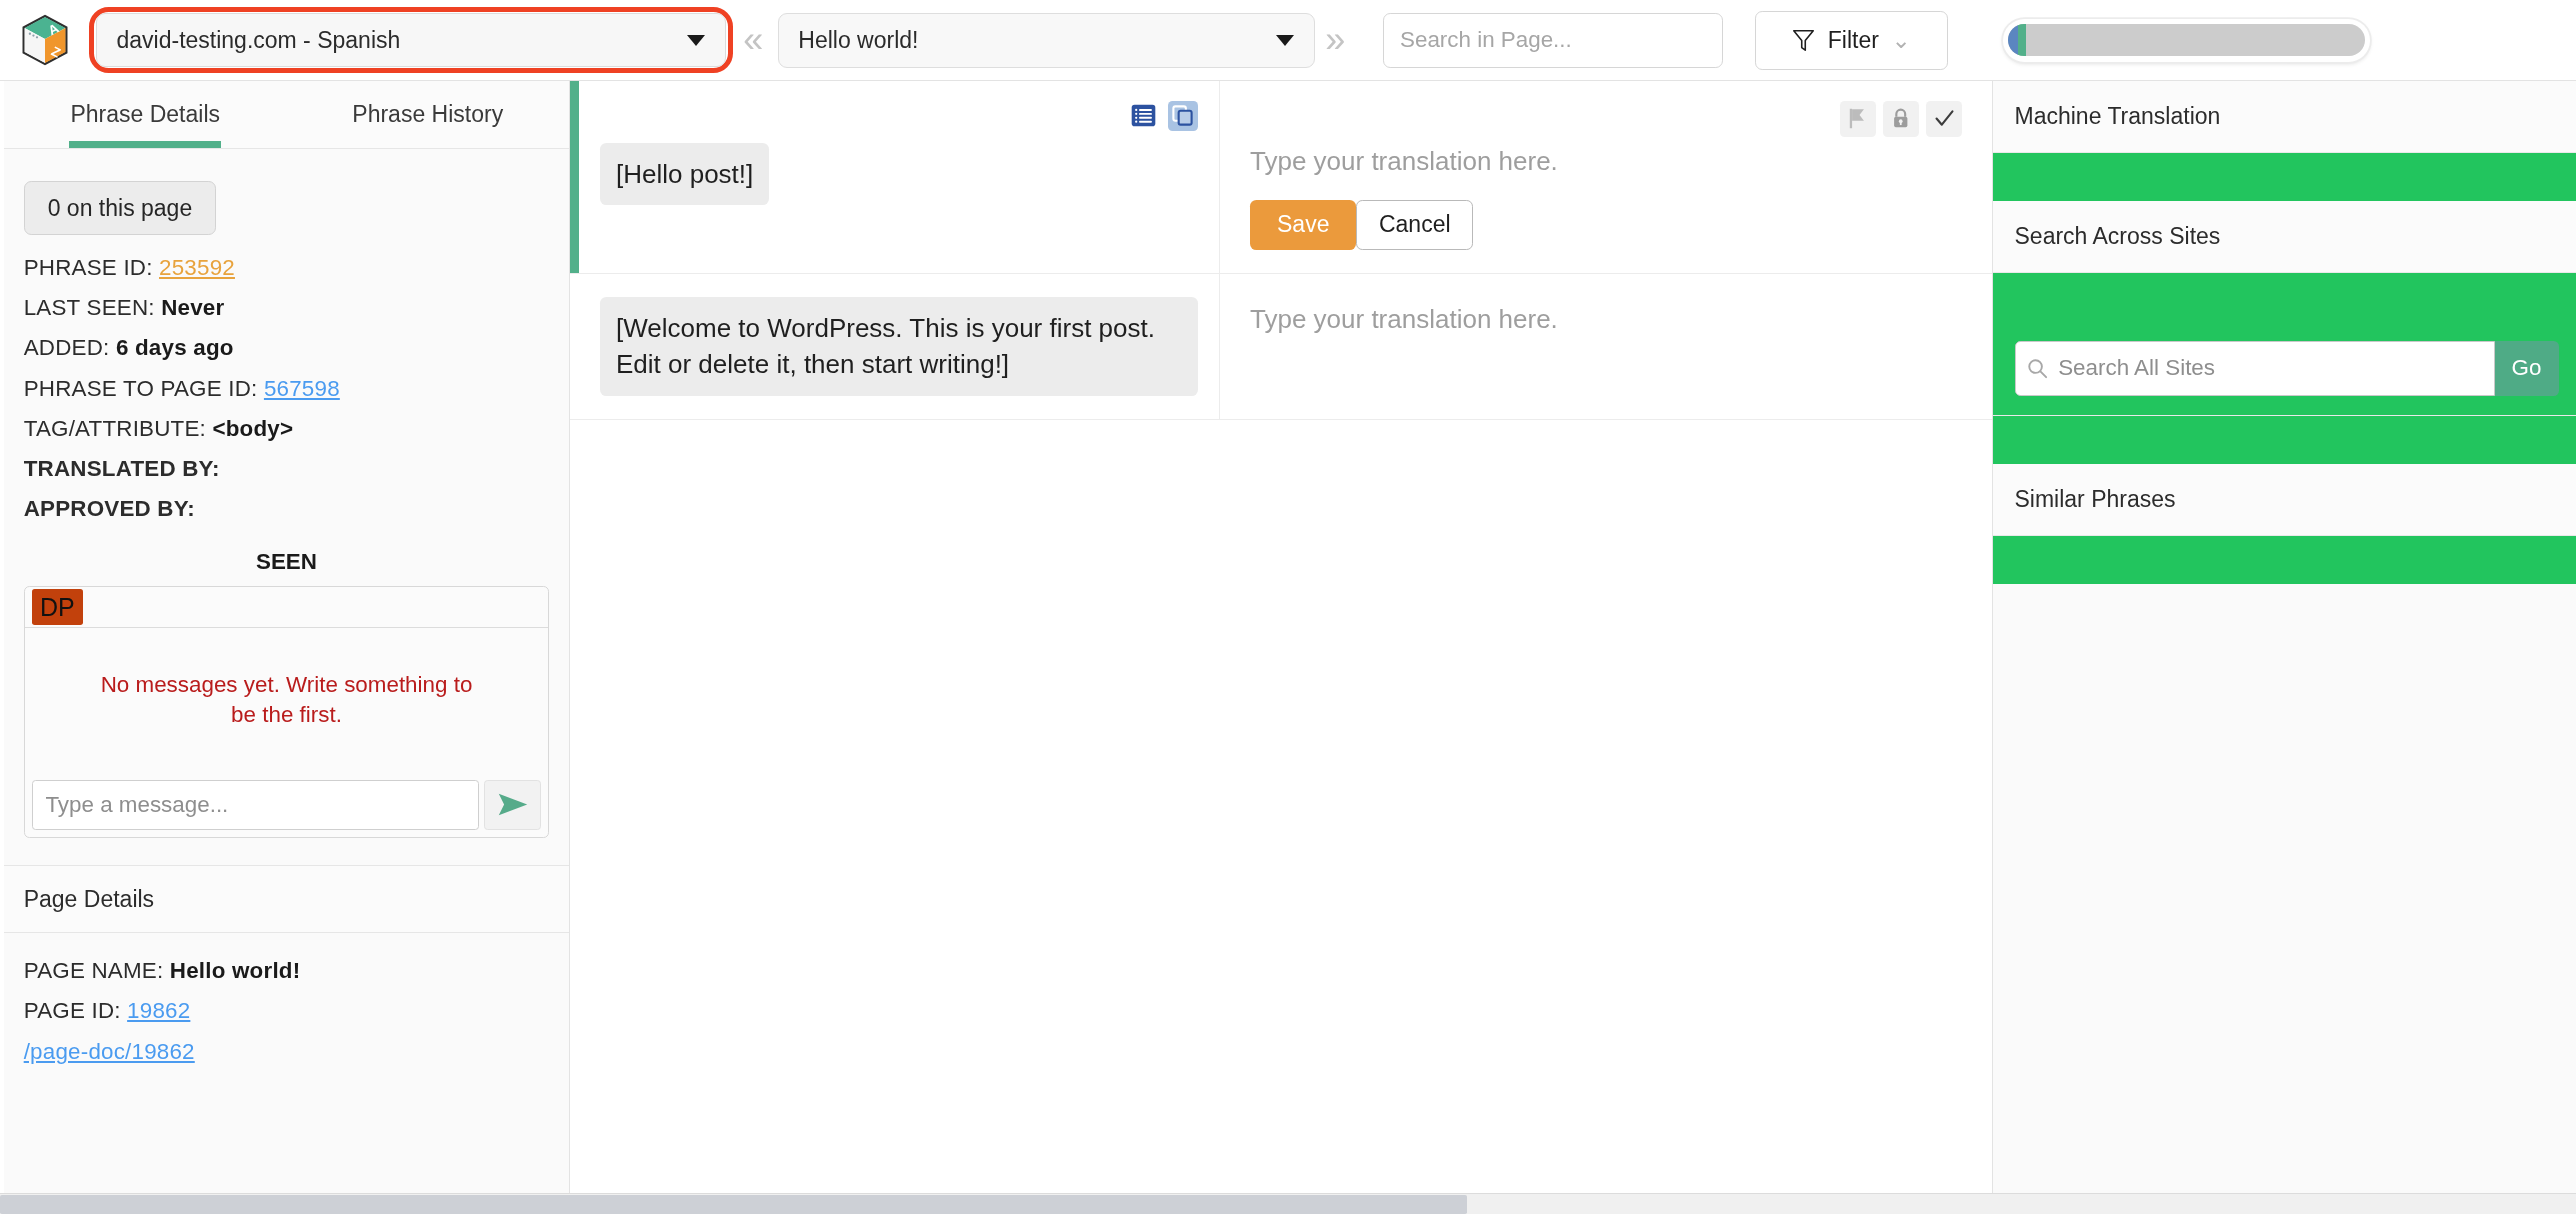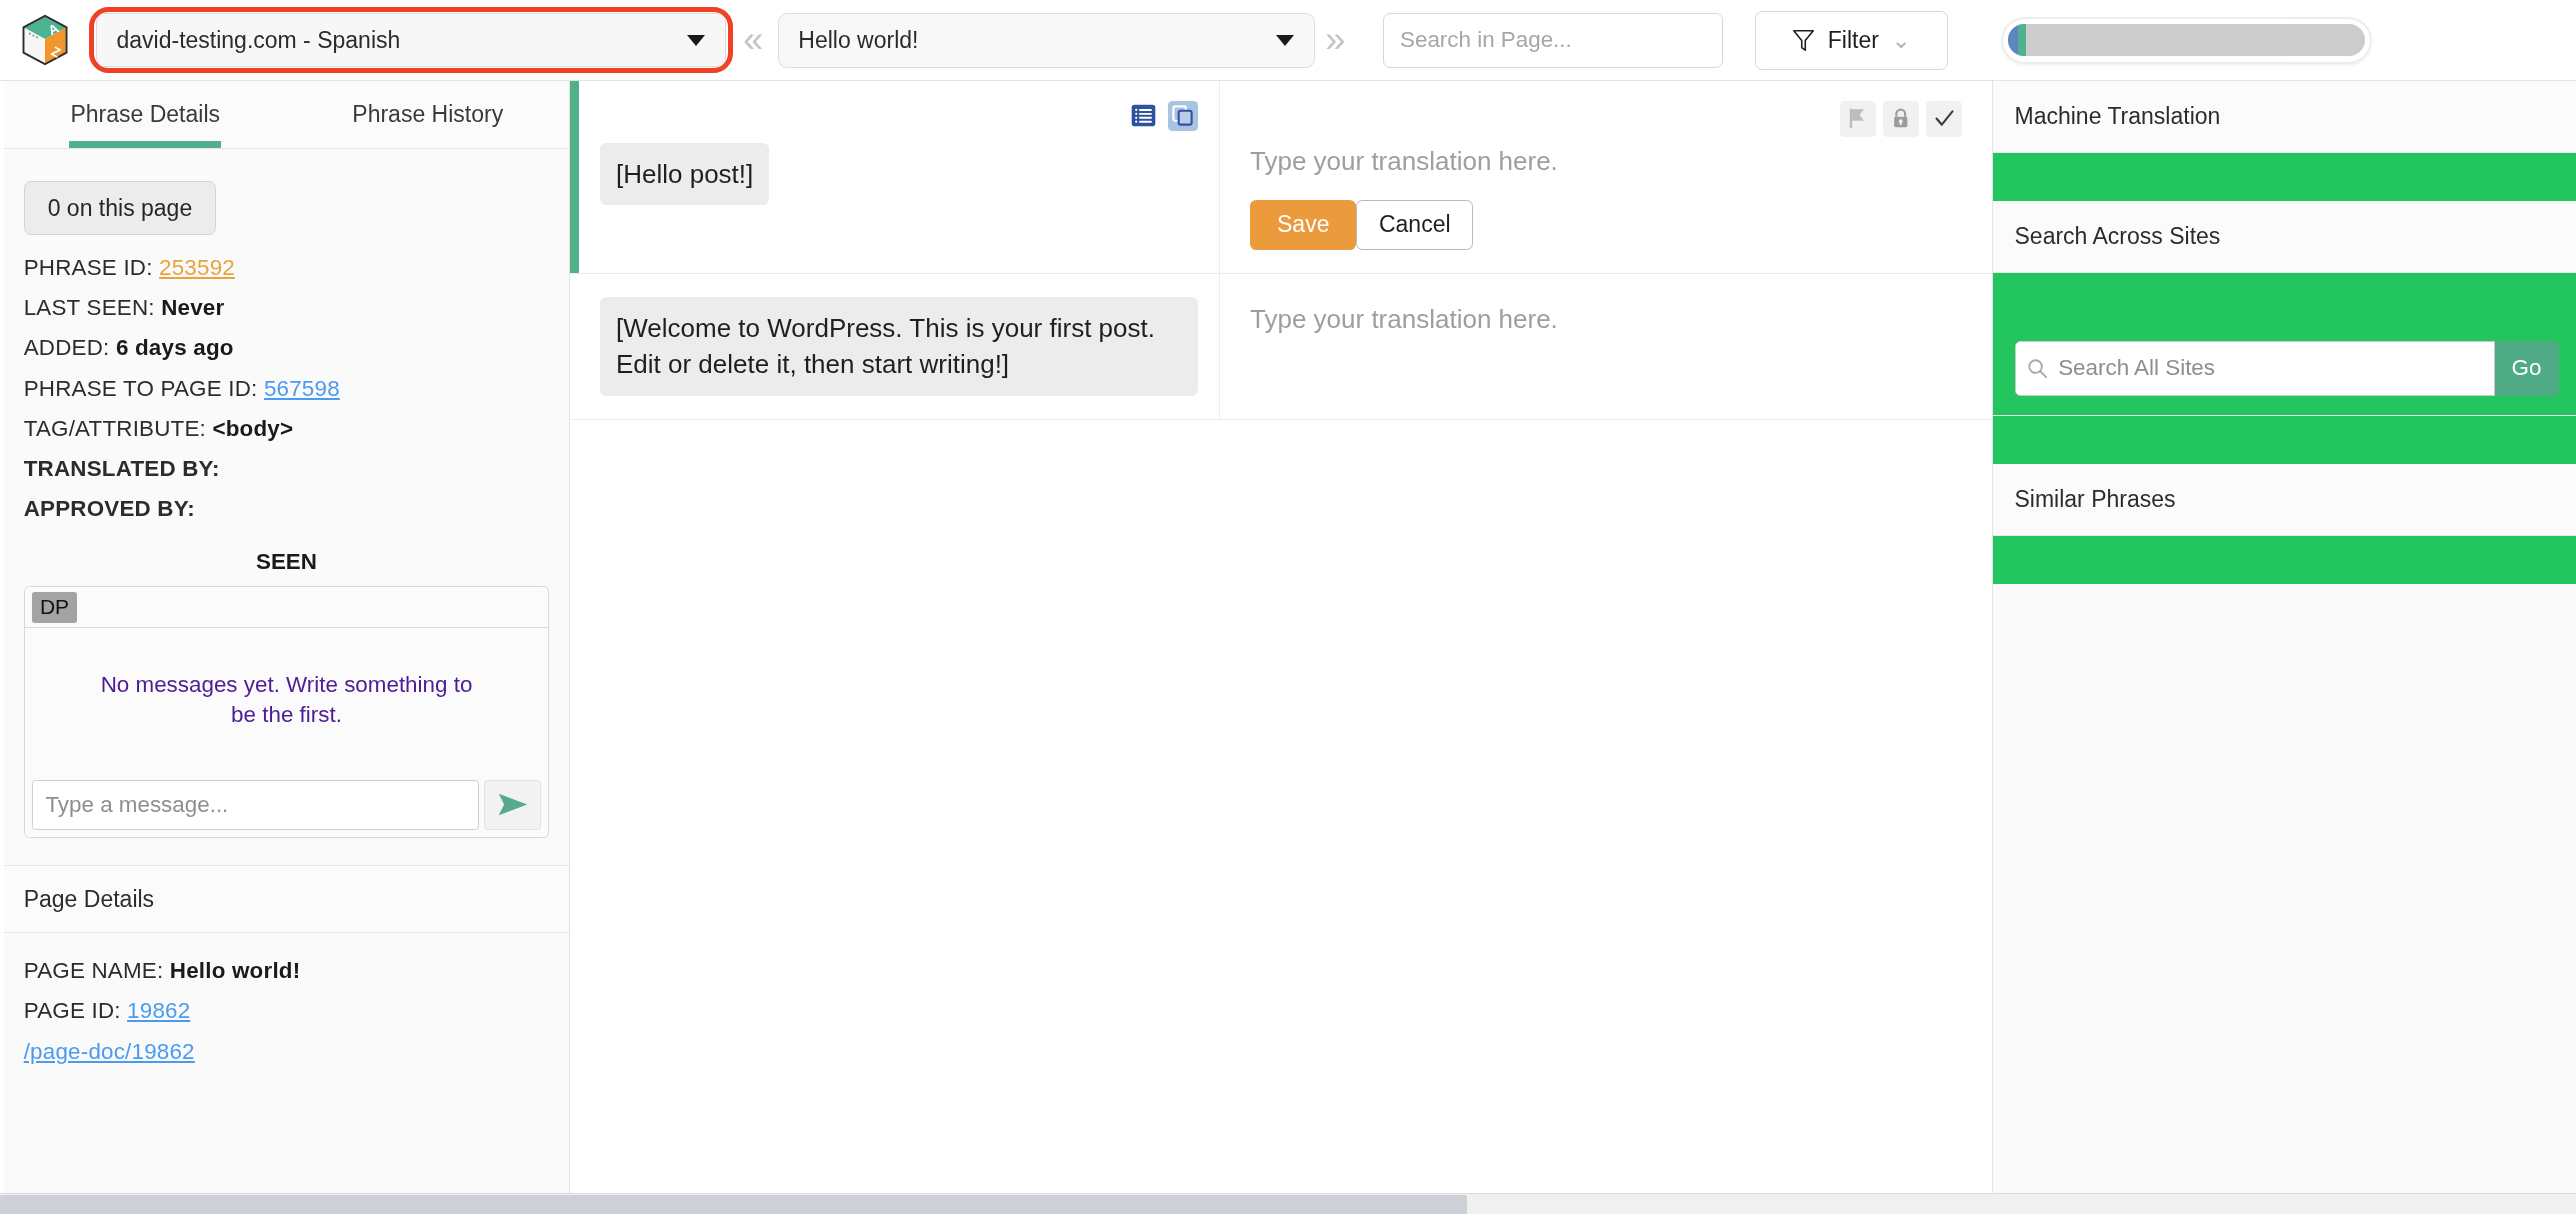--- a/index.html
+++ b/index.html
@@ -165,27 +165,27 @@
     border-radius: 5.4px;
     background: #fbfbfb;
     height: 252px;
     display: flex; flex-direction: column;
   }
   .chat-head {
     height: 41px; border-bottom: 0.9px solid #dcdcdc;
     display: flex; align-items: center; padding-left: 7.2px;
   }
   .chat-chip {
-    background: #a3a3a3; color: #111;
-    font-size: 21px; padding: 3.6px 8px; border-radius: 2.7px;
+    background: #c2410c; color: #111;
+    font-size: 25px; padding: 3.6px 8px; border-radius: 2.7px;
     cursor: pointer;
   }
   .chat-empty {
     flex: 1; display: flex; align-items: center; justify-content: center;
-    text-align: center; font-size: 22.4px; color: #4c1d95;
+    text-align: center; font-size: 22.4px; color: #b91c1c;
     line-height: 1.35; padding: 0 63px;
   }
   .chat-input-row {
     display: flex; align-items: stretch; padding: 7.2px; gap: 5.4px;
   }
   .chat-input {
     flex: 1; height: 50px;
     border: 0.9px solid #cfcfcf; border-radius: 3.6px;
     background: #fff; padding: 0 12.5px;
     font-size: 22.4px; color: #555;

